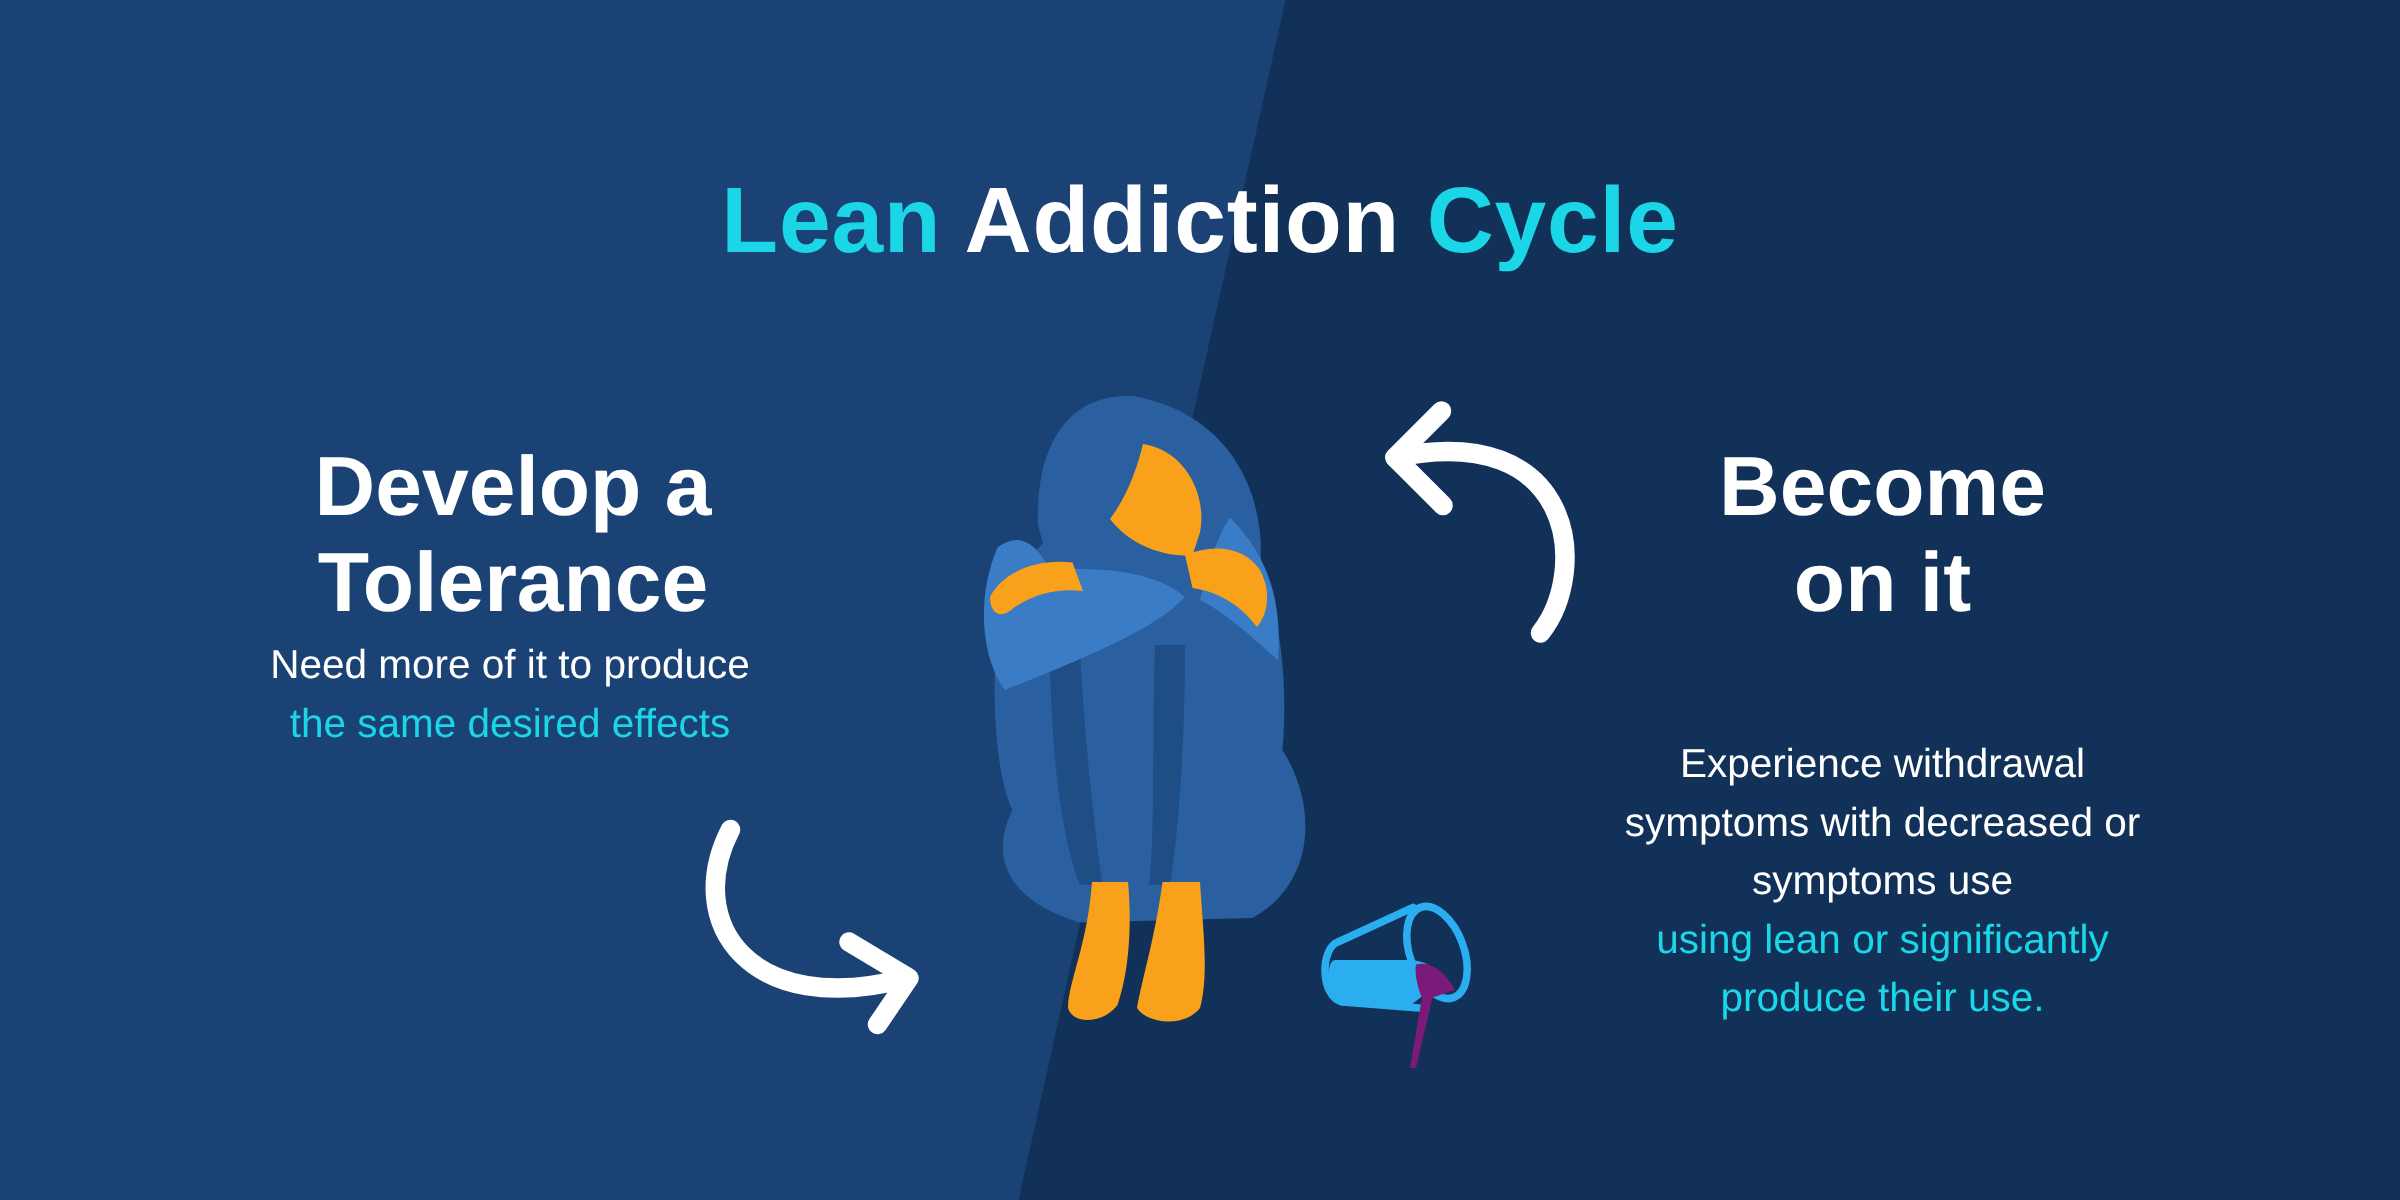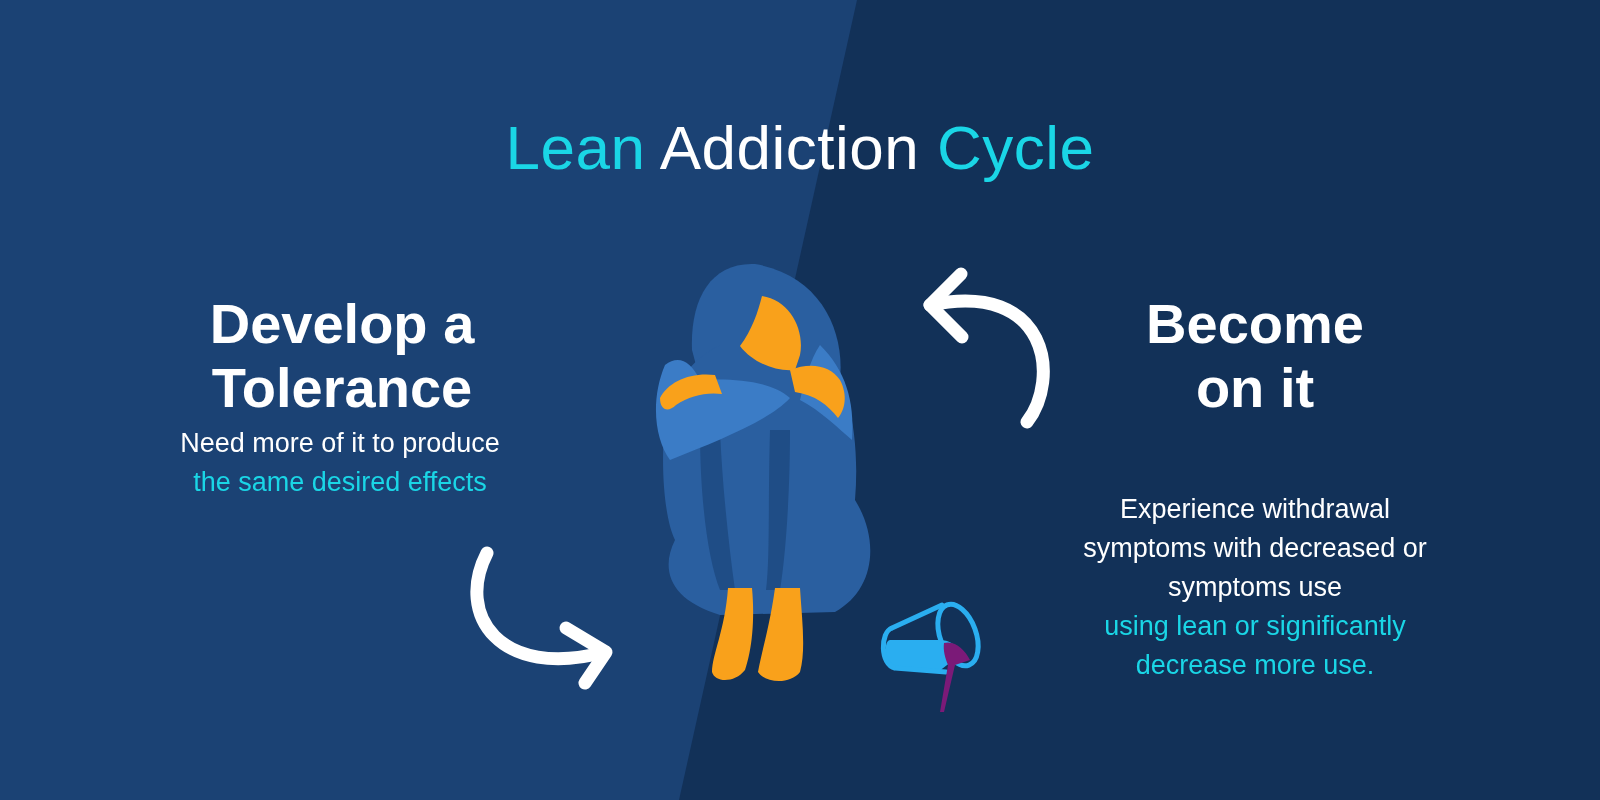--- a/index.html
+++ b/index.html
@@ -23,21 +23,21 @@
       background: #1b4274;
       clip-path: polygon(0 0, 857px 0, 679px 800px, 0 800px);
     }
     .title {
       position: absolute;
       left: 0;
       top: 112px;
       width: 1600px;
       text-align: center;
       font-size: 62px;
-      font-weight: normal;
+      font-weight: bold;
       letter-spacing: 0.5px;
       color: #ffffff;
     }
     .title .accent { color: #1ad6e6; }
 
     .block-heading {
       position: absolute;
       text-align: center;
       color: #ffffff;
       font-weight: bold;
@@ -89,21 +89,21 @@
 
   <div id="right-heading" class="block-heading">
     <div>Become</div>
     <div>on it</div>
   </div>
   <div id="right-body" class="block-body">
     <div>Experience withdrawal</div>
     <div>symptoms with decreased or</div>
     <div>symptoms use</div>
     <span class="accent">using lean or significantly</span>
-    <span class="accent">decrease more use.</span>
+    <span class="accent">produce their use.</span>
   </div>
 
   <svg class="art" width="1600" height="800" viewBox="0 0 1600 800">
 
     <g fill="none" stroke="#ffffff" stroke-width="13" stroke-linecap="round" stroke-linejoin="round">
       <path d="M487 553 C 455 615, 500 680, 605 652"></path>
       <path d="M566 628 L 606 652 L 585 683"></path>
     </g>
 
     <g fill="none" stroke="#ffffff" stroke-width="13" stroke-linecap="round" stroke-linejoin="round">

